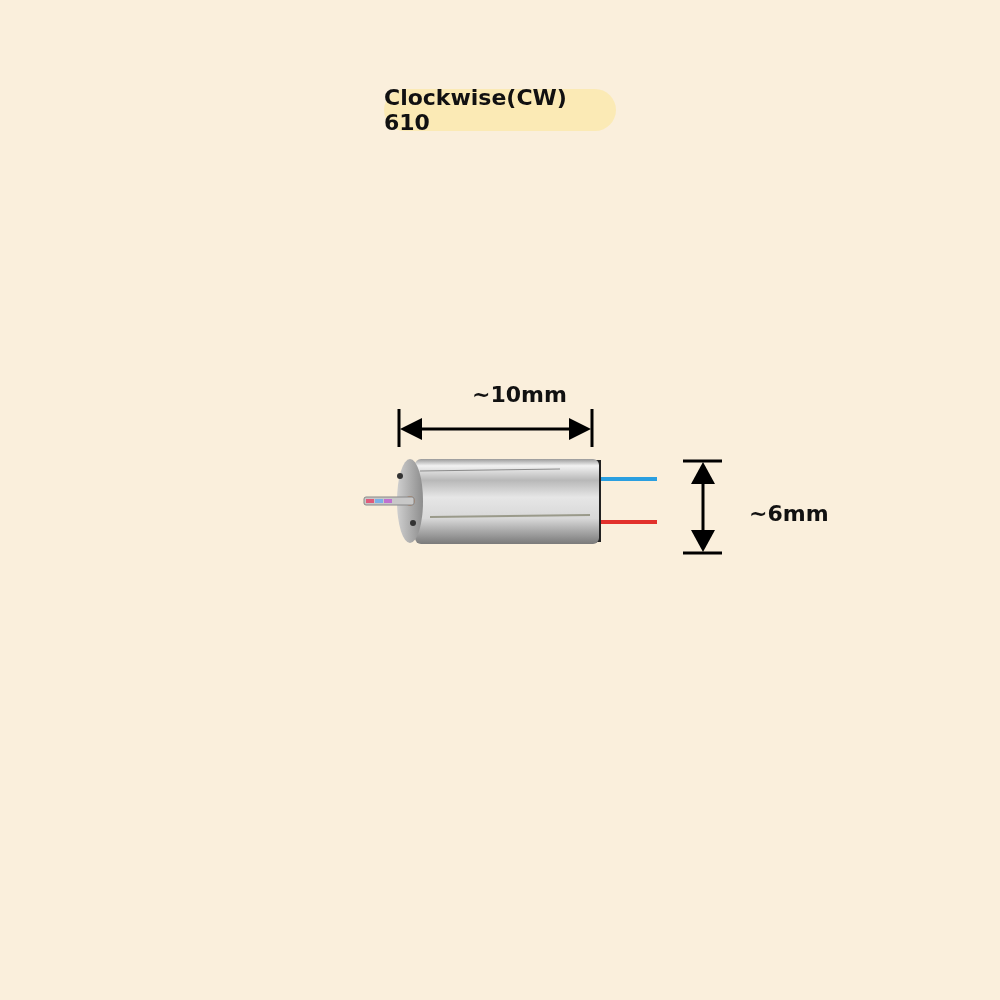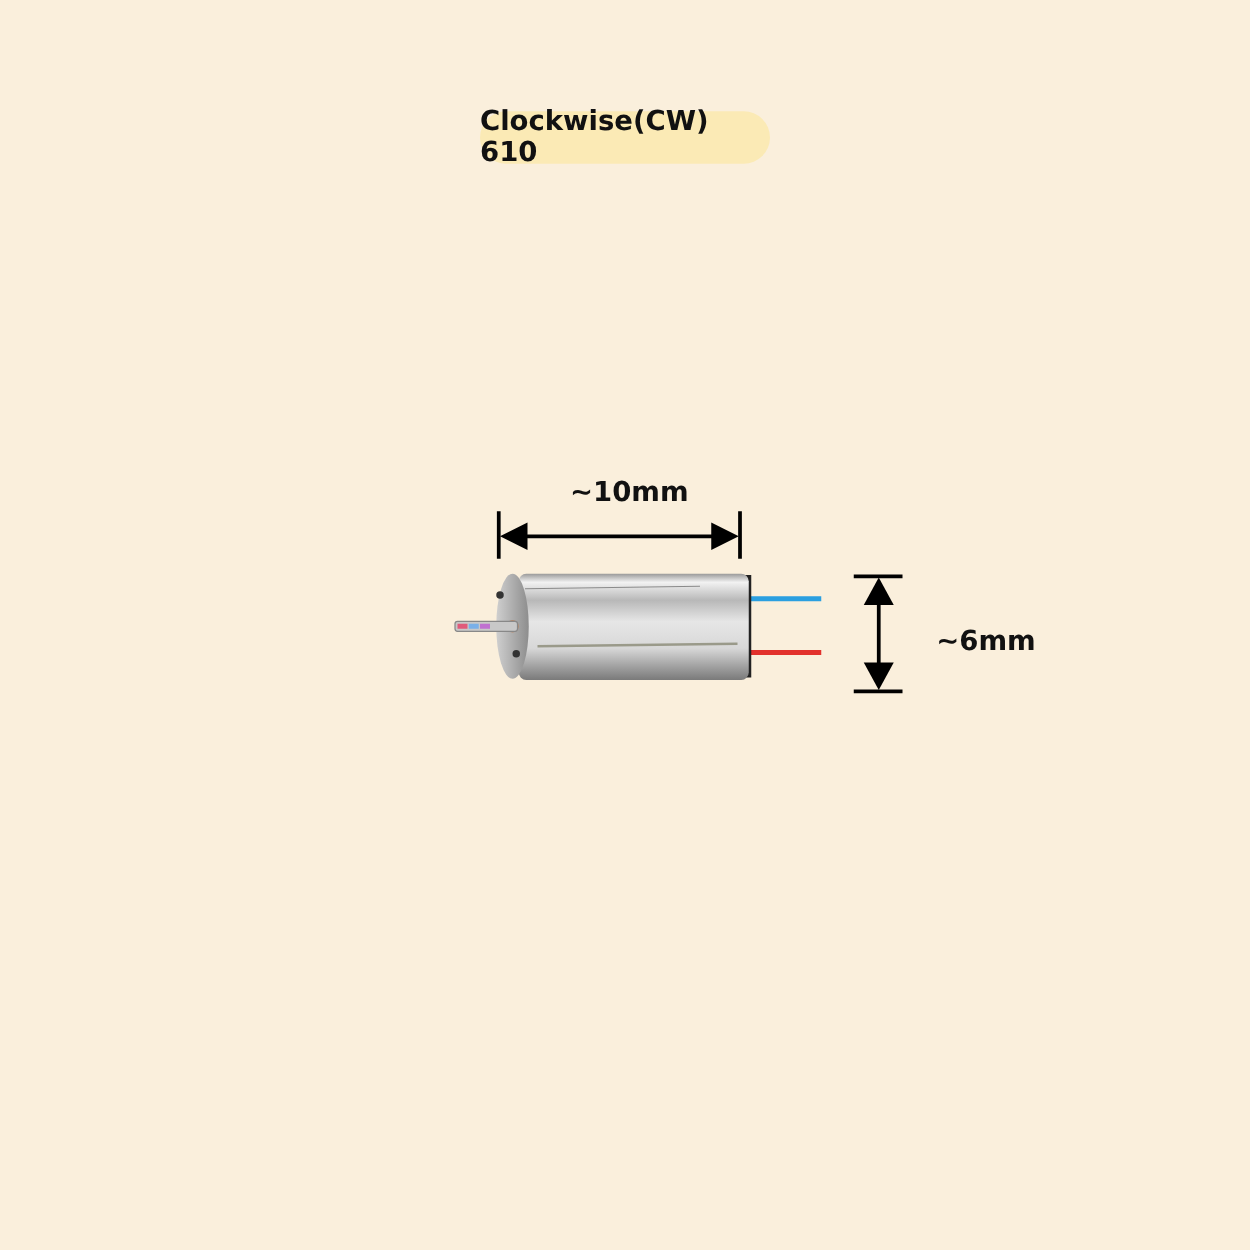--- a/index.html
+++ b/index.html
@@ -68,14 +68,14 @@
     <circle cx="400" cy="476" r="3" fill="#333"></circle>
     <circle cx="413" cy="523" r="3" fill="#333"></circle>
     <circle cx="410" cy="501" r="5" fill="#b7896a"></circle>
     <rect x="364" y="497" width="50" height="8" rx="2" fill="#c8c8c8" stroke="#888" stroke-width="1"></rect>
     <rect x="366" y="499" width="8" height="4" fill="#e05a7a"></rect>
     <rect x="375" y="499" width="8" height="4" fill="#7ab0e8"></rect>
     <rect x="384" y="499" width="8" height="4" fill="#c070d0"></rect>
   </g>
 </svg>
 
-<div class="dim-label" style="left:456px; top:382px;">~10mm</div>
+<div class="dim-label" style="left:472px; top:382px;">~10mm</div>
 <div class="dim-label" style="left:749px; top:501px;text-align:right;">~6mm</div>
 
 </body></html>

